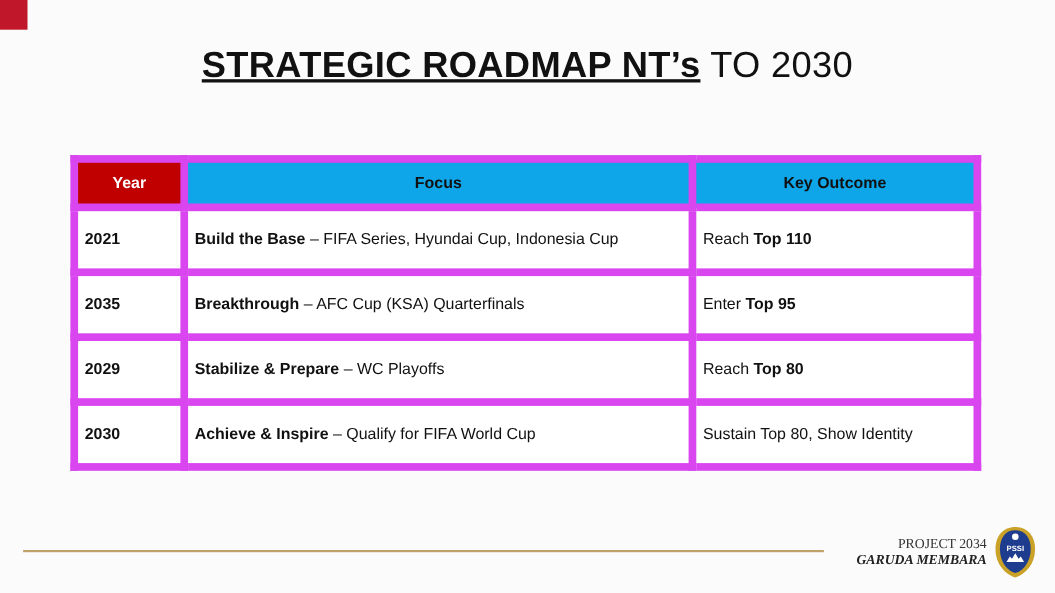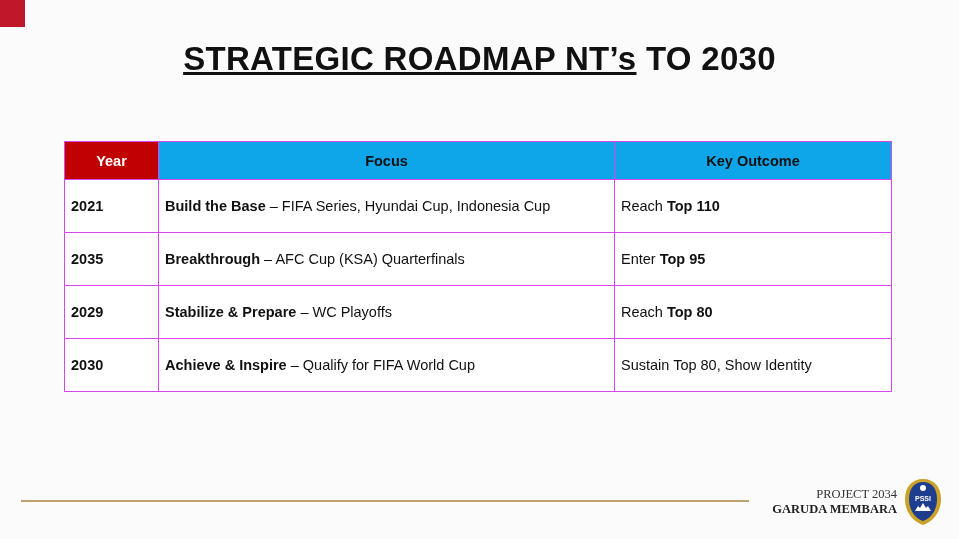--- a/index.html
+++ b/index.html
@@ -7,38 +7,38 @@
     width:959px; height:539px; position:relative; overflow:hidden;
     background:#fbfbfb;
     font-family:"Liberation Sans", sans-serif; color:#111;
   }
   .corner { position:absolute; left:0; top:0; width:25px; height:27px; background:#c0182a; }
   .title {
     position:absolute; left:0; right:0; top:40px; text-align:center;
     font-size:33px; letter-spacing:0.3px;
   }
   .title .bold { font-weight:bold;text-decoration:underline; }
-  .title .light { font-weight:bold; }
+  .title .light { font-weight:normal; }
   table.roadmap {
     position:absolute; left:64px; top:141px; width:828px;
     border-collapse:collapse; font-size:14.5px;
   }
   table.roadmap th, table.roadmap td {
-    border:1px solid #d946ef; vertical-align:middle; padding:0 6px;
+    border:7px solid #d946ef; vertical-align:middle; padding:0 6px;
   }
   table.roadmap th { height:37px; background:#0ea5e9; font-weight:bold; font-size:14.5px; }
   table.roadmap th.year-h { background:#c00000; color:#fff; width:81px; }
   table.roadmap th.focus-h { width:443px; }
   table.roadmap td { height:52px; background:#fff; }
   table.roadmap td.year { font-weight:bold; }
   b { font-weight:bold; }
   .rule { position:absolute; left:21px; top:500px; width:728px; height:2px; background:#bfa16b; }
   .footer-text { position:absolute; right:62px; top:487px; text-align:right; font-family:"Liberation Serif", serif; }
   .footer-text .l1 { font-size:12.5px; color:#333; }
-  .footer-text .l2 { font-size:12.5px; font-weight:bold; color:#222; }
+  .footer-text .l2 { font-size:12.5px; font-weight:bold; color:#222;font-style:italic; }
   .logo { position:absolute; left:902px; top:477px; width:42px; height:50px; }
 </style>
 </head>
 <body>
 
 <div class="corner"></div>
 
 <div class="title">
   <span class="bold">STRATEGIC ROADMAP NT’s</span>
   <span class="light">TO 2030</span>

